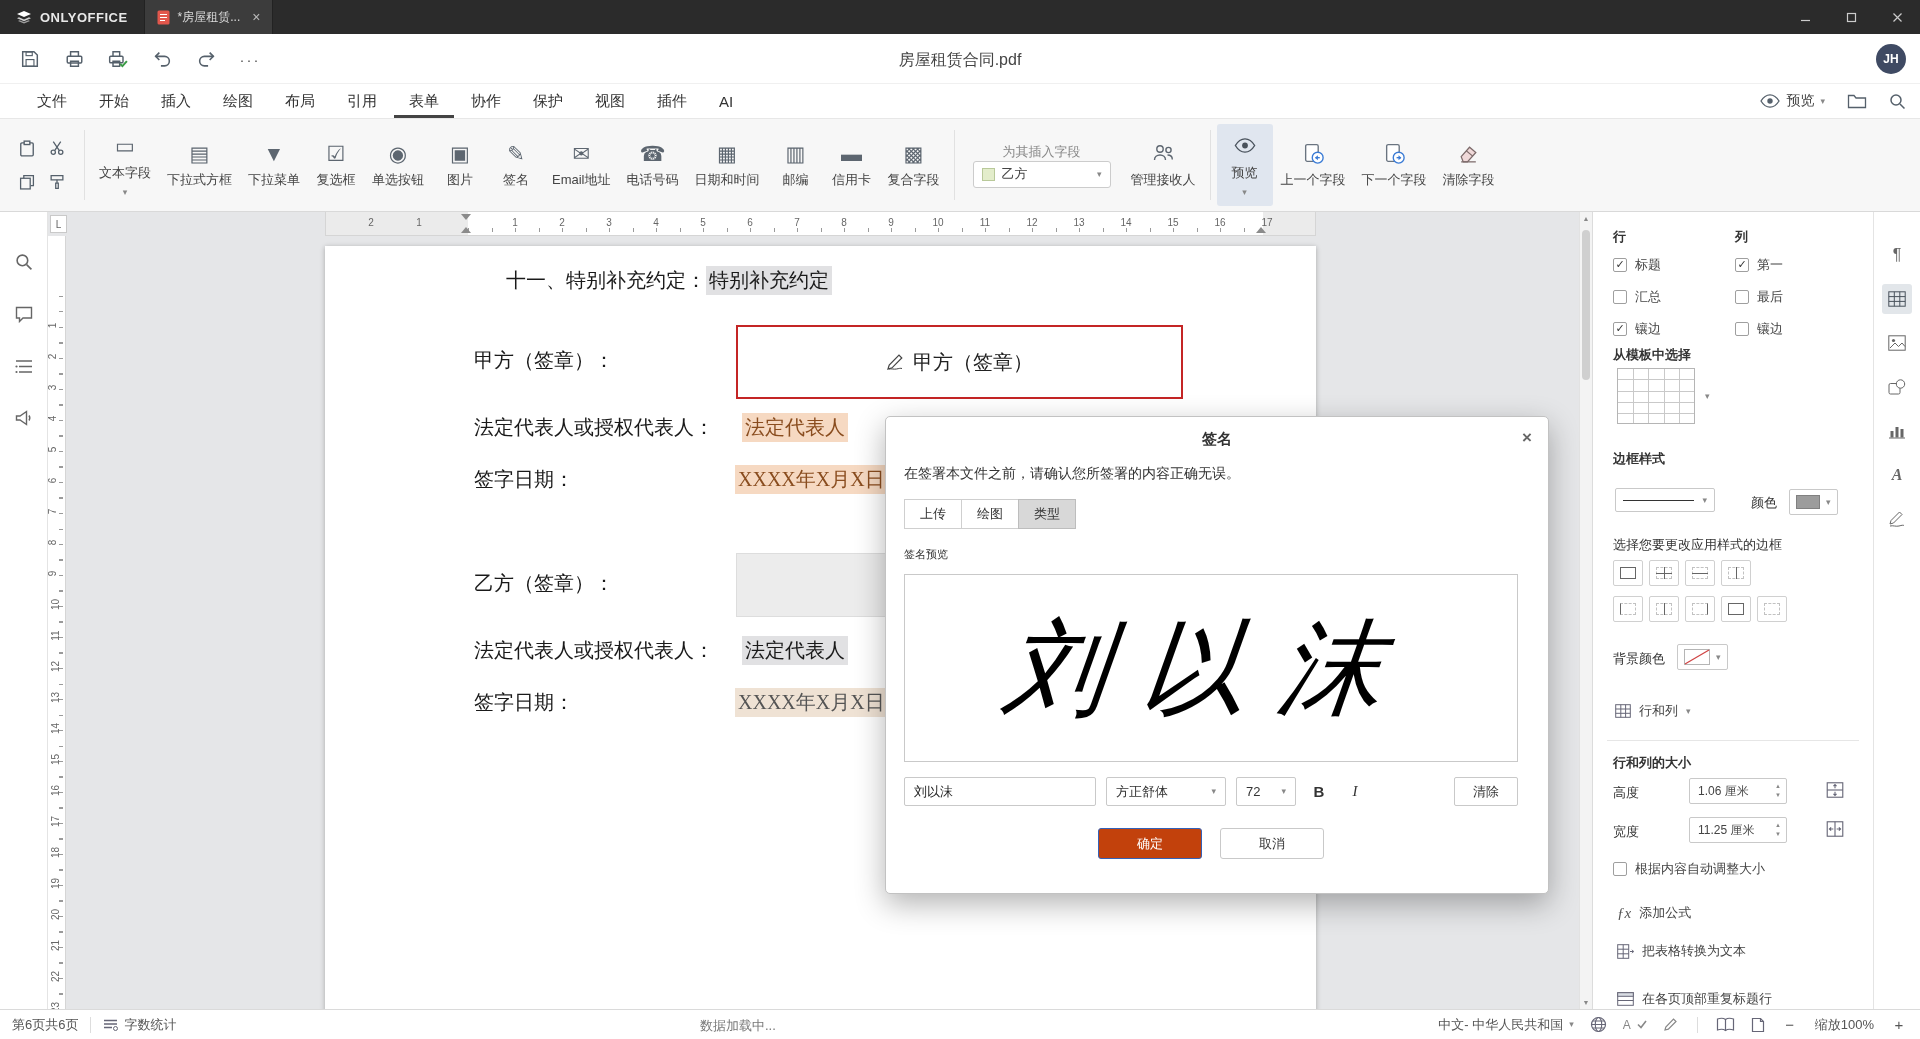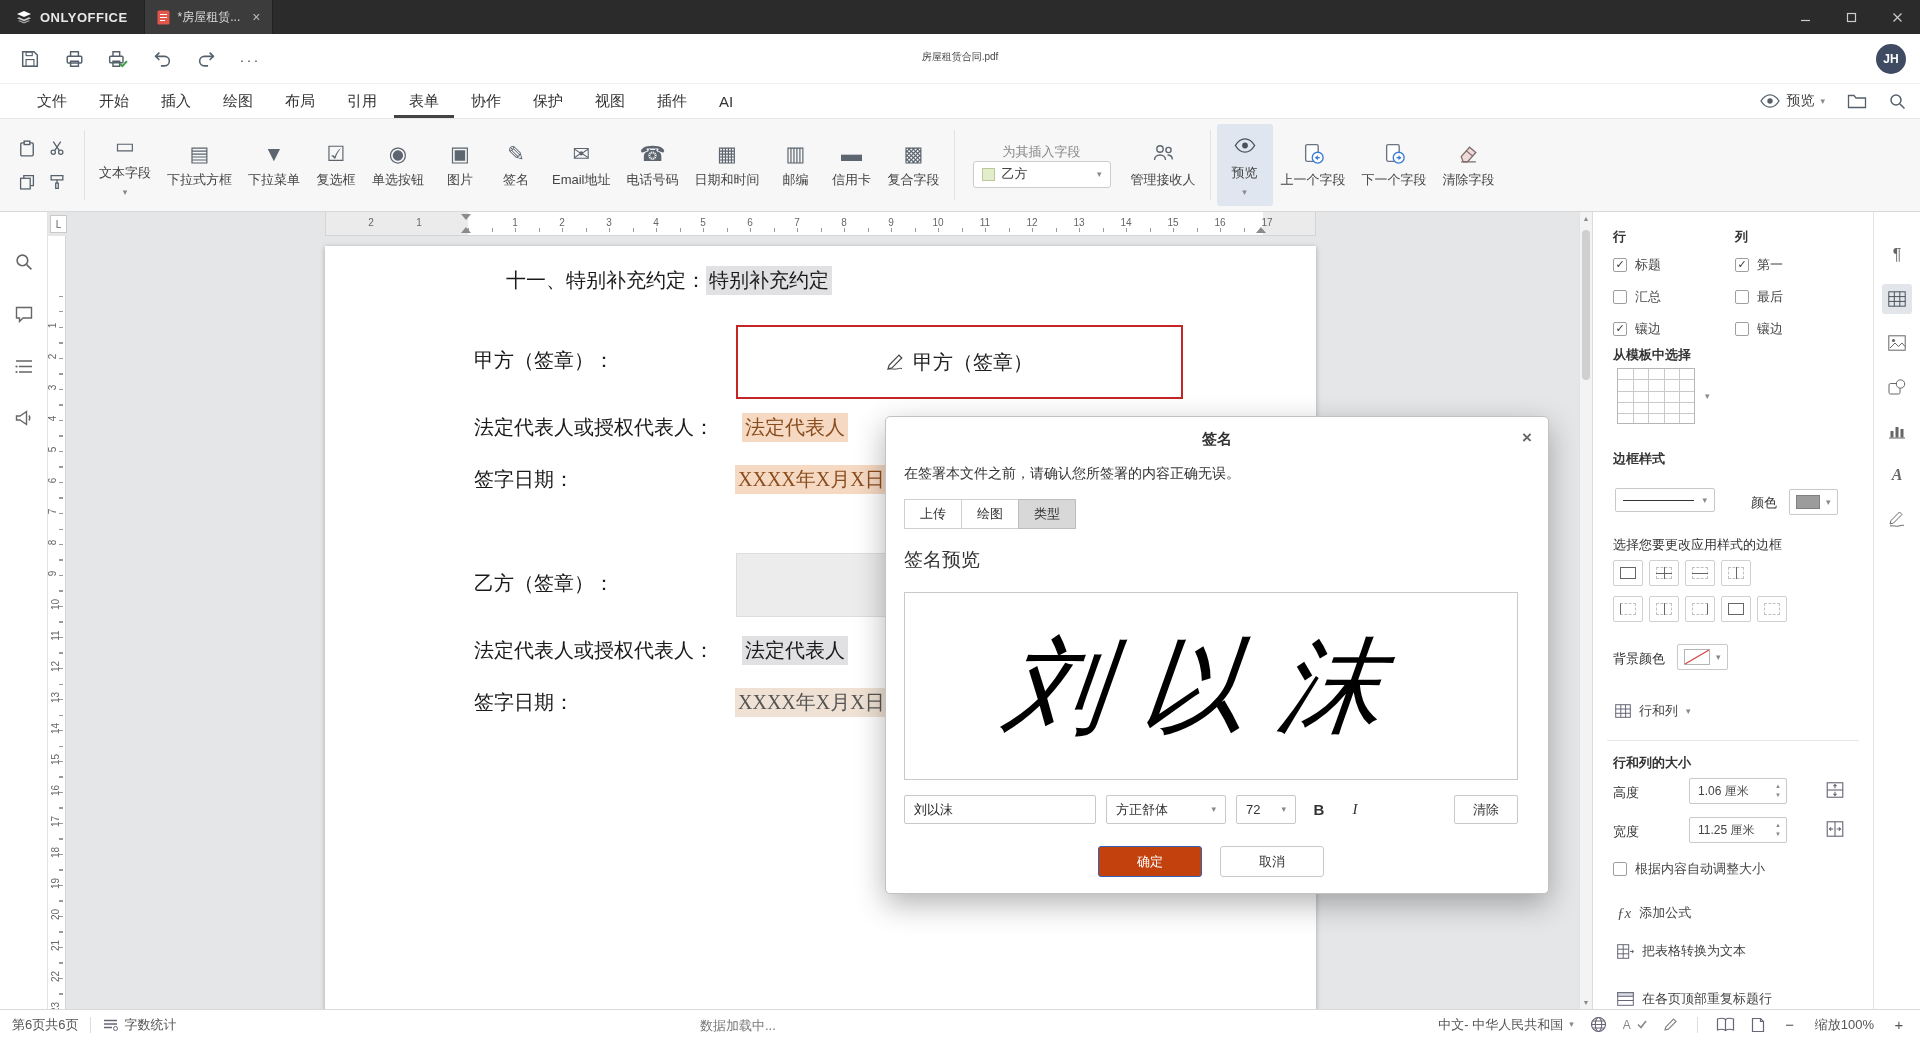--- a/index.html
+++ b/index.html
@@ -13,21 +13,21 @@
 .tb-logo{display:flex;align-items:center;gap:8px;padding:0 16px;font-weight:bold;font-size:13px;letter-spacing:.5px}
 .doc-tab{display:flex;align-items:center;gap:8px;height:34px;padding:0 12px;background:#3c3c3c;font-size:12px;color:#ddd;border-left:1px solid #222;border-right:1px solid #222}
 .tab-close{color:#bbb;font-size:14px;margin-left:4px;cursor:default}
 .win-controls{margin-left:auto;display:flex;height:34px}
 .win-btn{width:46px;display:flex;align-items:center;justify-content:center;color:#ccc}
 
 
 #toolbar{position:absolute;left:0;top:34px;right:0;height:50px;background:#fff;border-bottom:1px solid #f0f0f0}
 .qa-icons{display:flex;align-items:center;gap:20px;padding-left:18px;height:50px;color:#555}
 .qa-btn{display:flex;align-items:center;justify-content:center;width:24px;height:24px}
-#doc-title{position:absolute;left:50%;top:16px;transform:translateX(-50%);font-size:10px;color:#444}
+#doc-title{position:absolute;left:50%;top:16px;transform:translateX(-50%);font-size:16px;color:#444}
 #avatar{position:absolute;right:14px;top:10px;width:30px;height:30px;border-radius:50%;background:#3f4a63;color:#ffffff;display:flex;align-items:center;justify-content:center;font-size:12px;font-weight:bold}
 .more-dots{font-size:15px;color:#555;letter-spacing:2px}
 
 
 #menubar{position:absolute;left:0;top:84px;right:0;height:34px;background:#fff;display:flex;align-items:center}
 #menu-tabs{display:flex;padding-left:22px;gap:2px;height:34px;align-items:stretch}
 .menu-tab{padding:0 15px;font-size:15px;color:#333;display:flex;align-items:center}
 .menu-tab.active{box-shadow:inset 0 -3px 0 #444}
 #menu-right{position:absolute;right:14px;top:0;height:34px;display:flex;align-items:center;gap:22px;color:#555}
 .menu-mini{display:flex;align-items:center;gap:6px;font-size:14px;color:#444}
@@ -79,21 +79,21 @@
 
 
 #dialog{position:absolute;left:885px;top:416px;width:664px;height:478px;background:#fff;border:1px solid #c2c2c2;border-radius:5px;box-shadow:0 10px 30px rgba(0,0,0,.3);z-index:50}
 .dlg-header{position:relative;height:44px;display:flex;align-items:center;justify-content:center;font-size:15px;font-weight:bold;color:#333}
 .dlg-close{position:absolute;right:16px;top:12px;font-size:17px;color:#666;line-height:1}
 .dlg-body{padding:4px 30px 0 18px}
 .dlg-notice{font-size:14px;color:#333;margin-bottom:16px}
 .dlg-tabs{display:flex;margin-bottom:18px}
 .dlg-tab{padding:5px 15px;border:1px solid #cfcfcf;font-size:13px;color:#333;background:#fff;margin-right:-1px}
 .dlg-tab.active{background:#d8d8d8;border-color:#bdbdbd;position:relative}
-.preview-label{font-size:19px;color:#333;margin-bottom:19px}
+.preview-label{font-size:11px;color:#333;margin-bottom:12px}
 .sig-preview{height:188px;border:1px solid #c9c9c9;display:flex;align-items:center;justify-content:center;overflow:hidden}
 .sig-text{font-family:"DejaVu Serif",serif;font-style:italic;font-size:104px;letter-spacing:.32em;color:#000;transform:skewX(-6deg);line-height:1}
 .dlg-controls{display:flex;align-items:center;gap:10px;margin-top:15px}
 .name-input{width:192px;height:29px;border:1px solid #c9c9c9;border-radius:2px;padding:0 9px;font-size:13px;font-family:"Liberation Sans",sans-serif;color:#222}
 .dlg-select{height:29px;border:1px solid #c9c9c9;border-radius:2px;display:flex;align-items:center;padding:0 9px;font-size:13px;color:#333;gap:10px;background:#fff}
 .fmt-btn{width:26px;height:26px;display:flex;align-items:center;justify-content:center;font-size:15px;color:#333;border-radius:2px}
 .fmt-bold{font-weight:bold}
 .fmt-italic{font-style:italic;font-family:"Liberation Serif",serif}
 .clear-btn{margin-left:auto;height:29px;padding:0 18px;border:1px solid #c9c9c9;border-radius:2px;background:#fff;font-size:13px;color:#333;display:flex;align-items:center}
 .dlg-footer{display:flex;justify-content:center;gap:18px;margin-top:22px}

